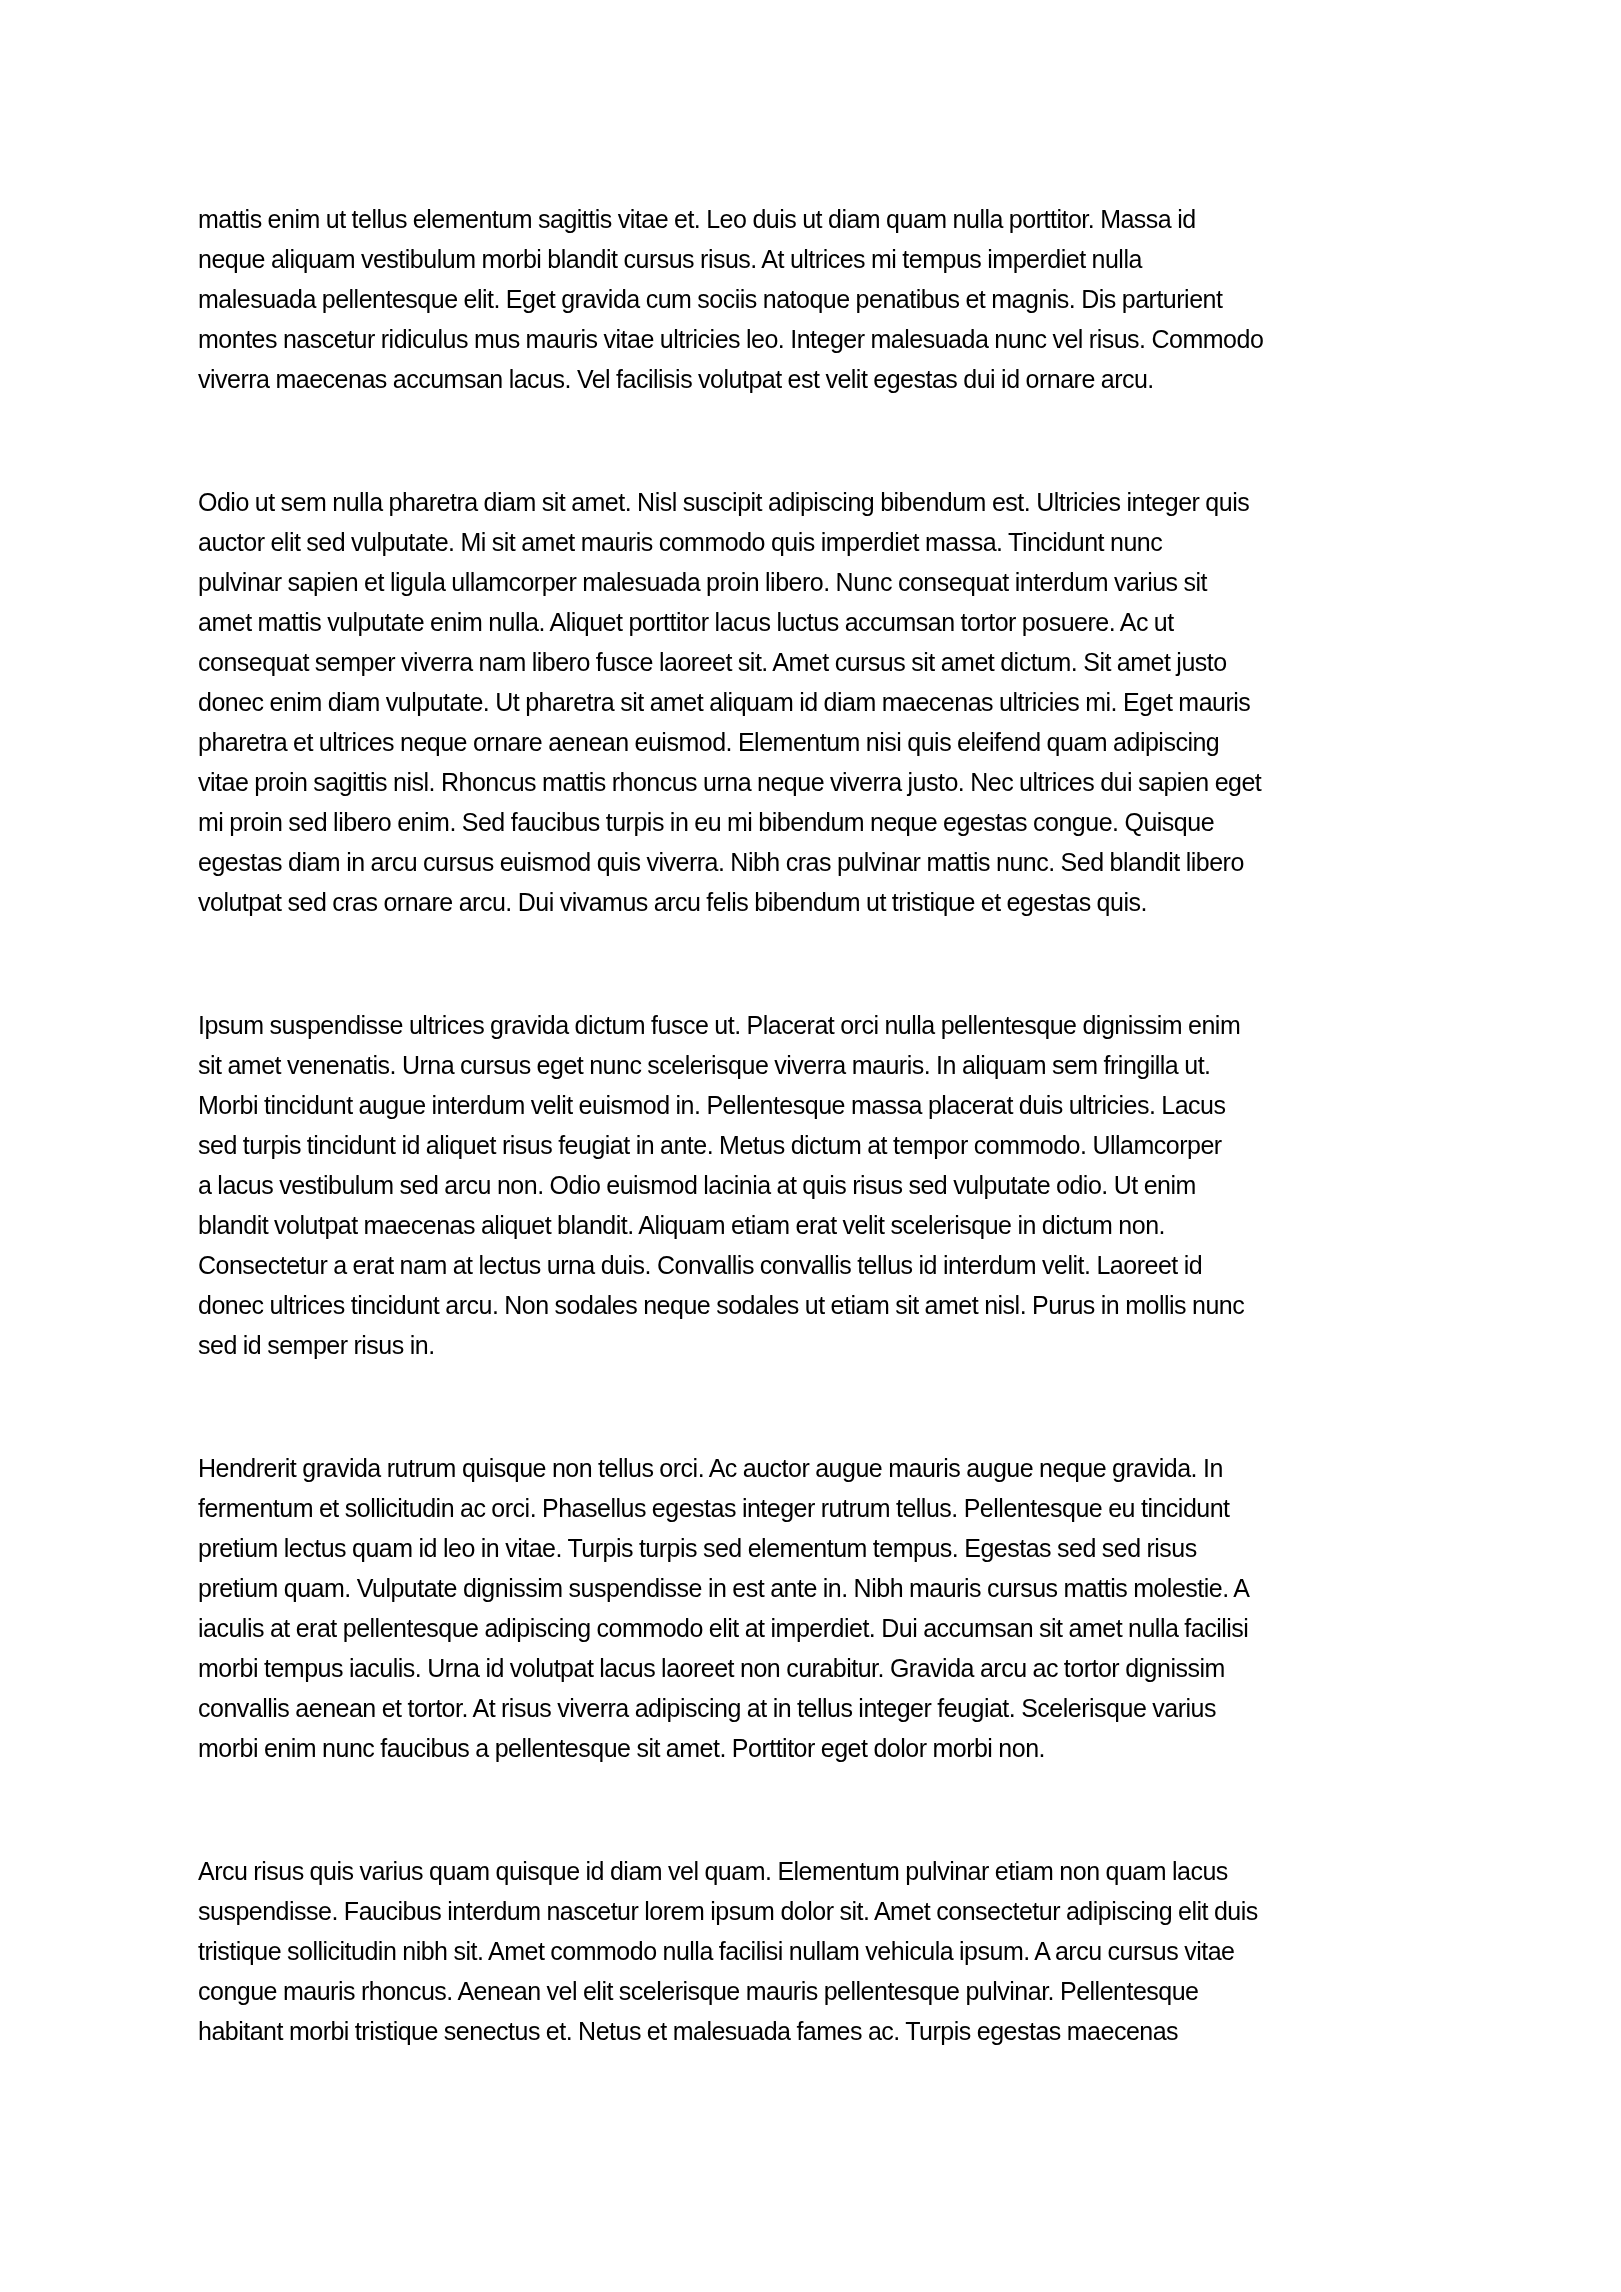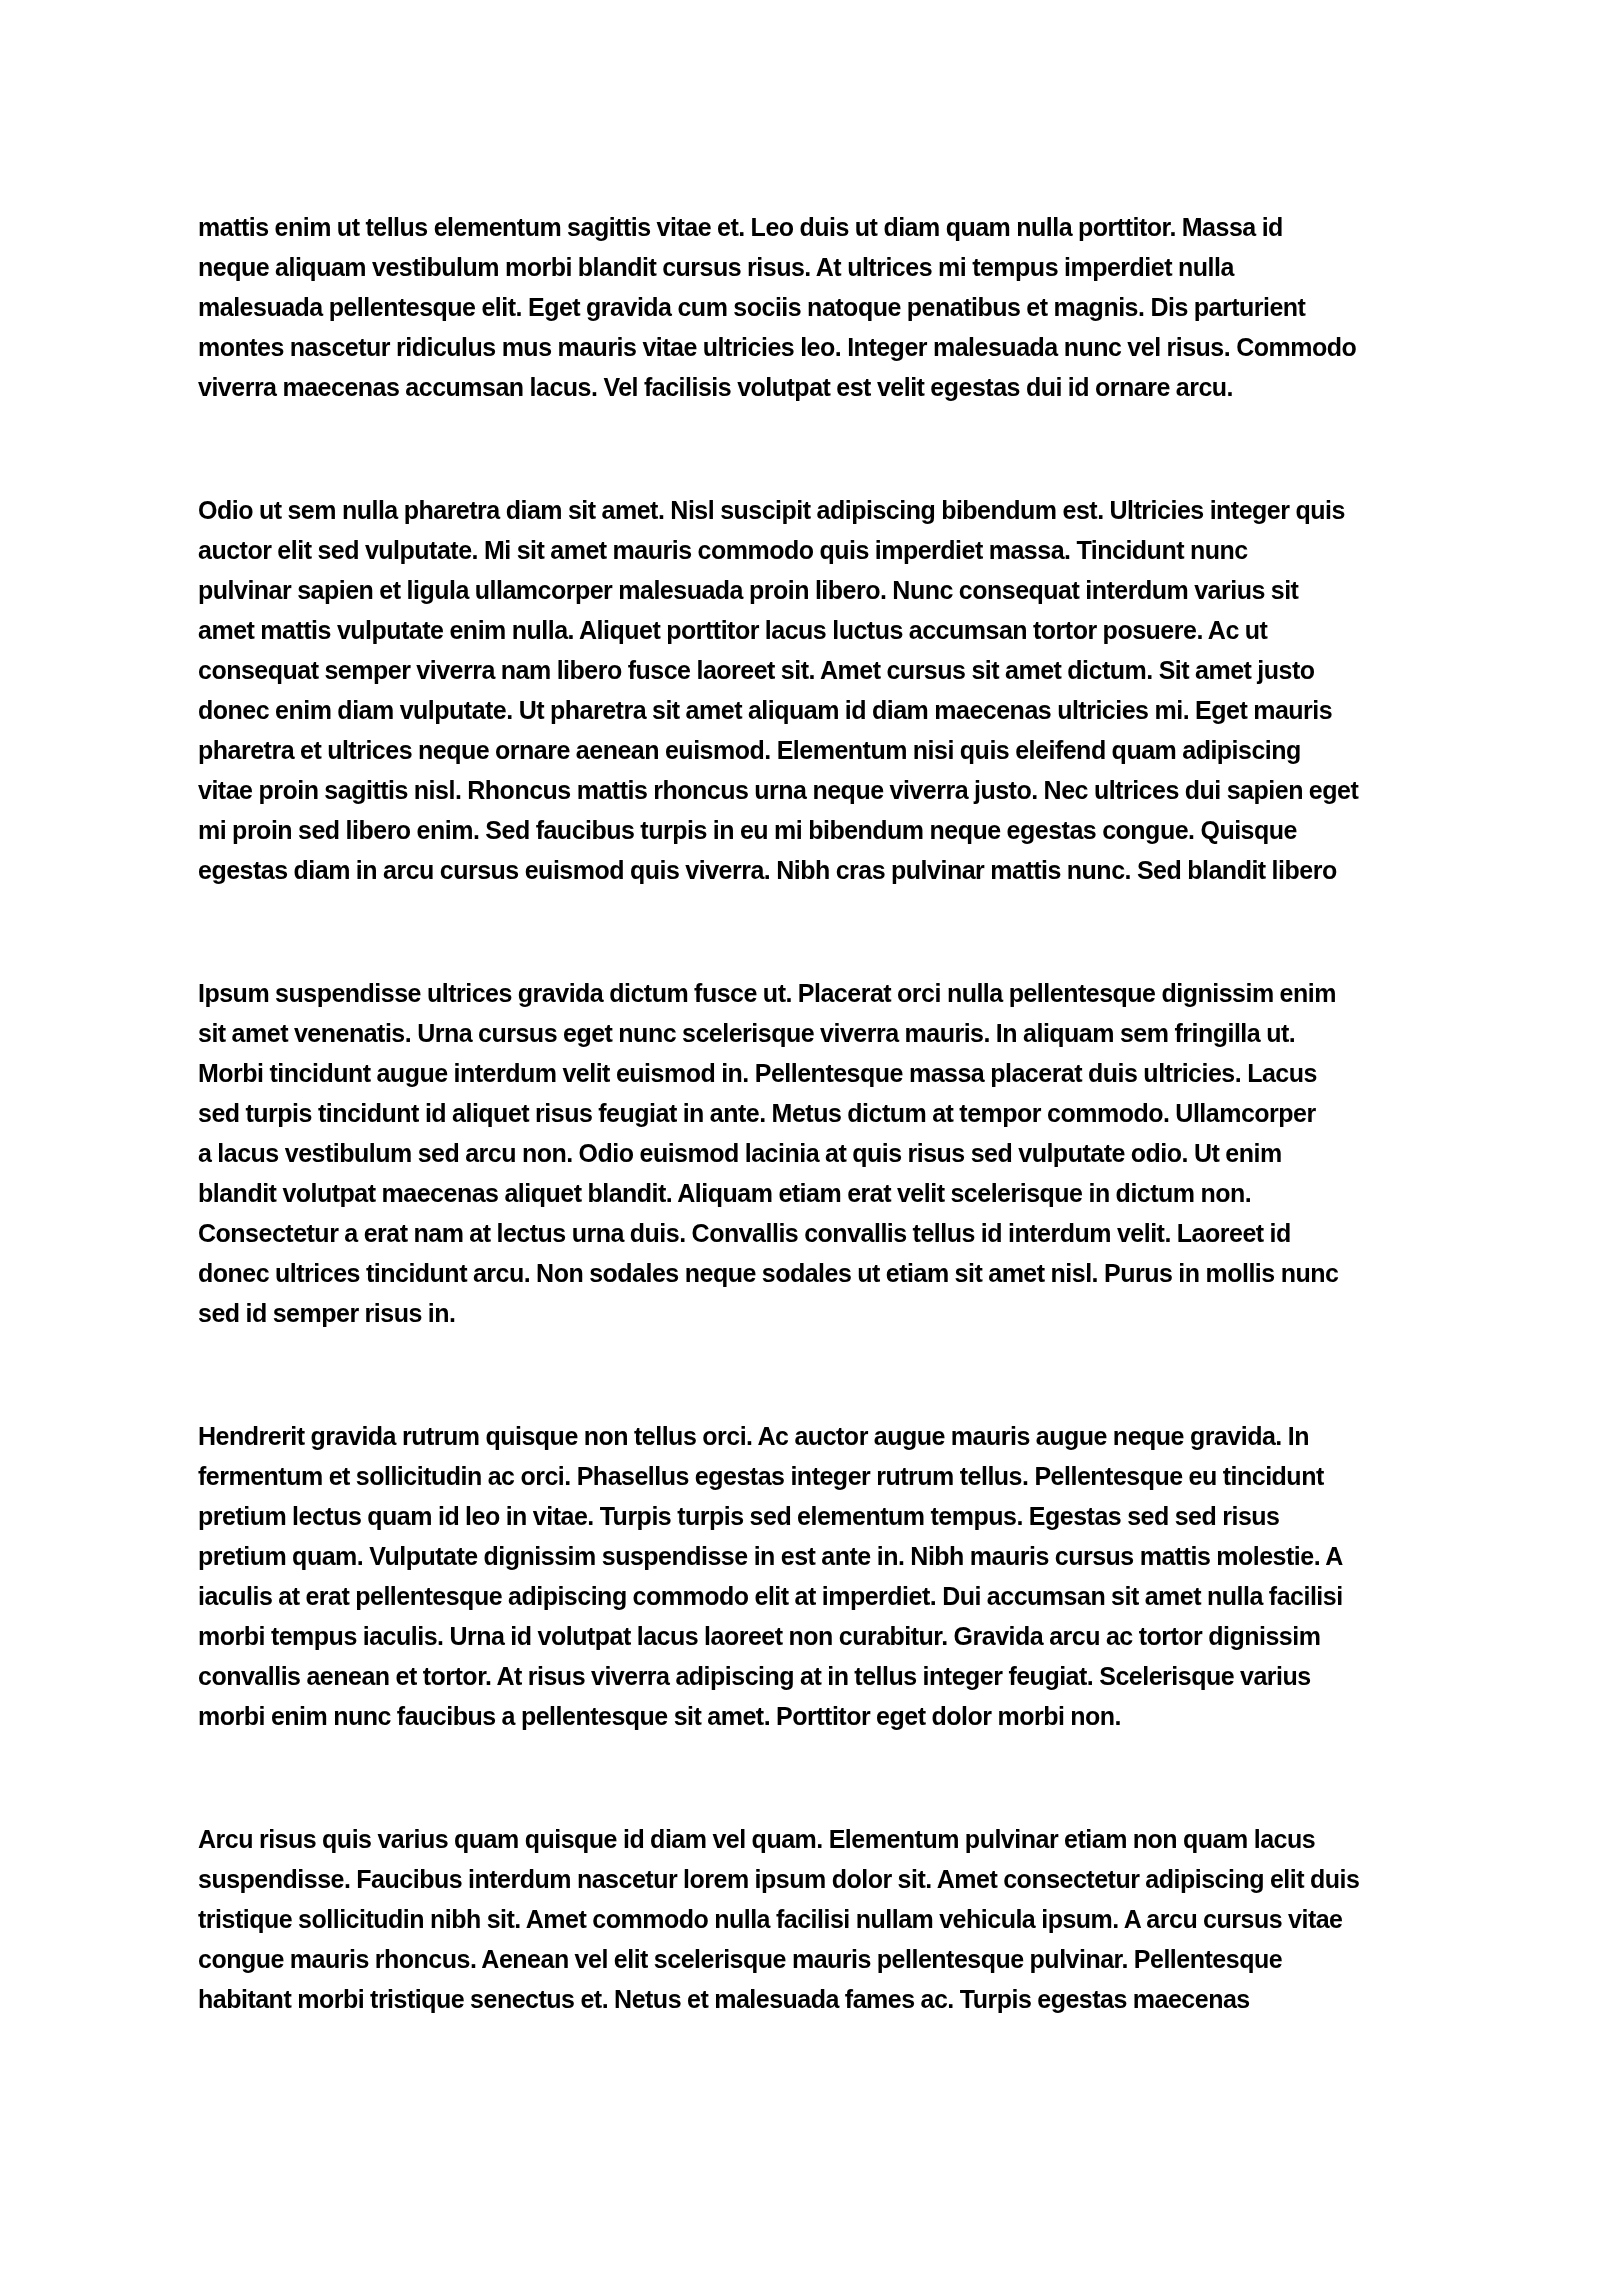--- a/index.html
+++ b/index.html
@@ -26,22 +26,21 @@
     left: 198px;
     top: 195px;
     width: 1235px;
     color: #000000;
     font-family: "Liberation Sans", "DejaVu Sans", sans-serif;
     font-size: 25px;
     letter-spacing: -0.5px;
     word-spacing: -0.5px;
   }
   .para {
-    margin: 12px 0 83px 0;
-    font-weight: bold;
+    margin: 4px 0 83px 0;
   }
   .line {
     display: block;
     height: 40px;
     line-height: 40px;
     white-space: nowrap;
   }
 </style>
 </head>
 <body>
@@ -61,20 +60,21 @@
       <span class="line">Odio ut sem nulla pharetra diam sit amet. Nisl suscipit adipiscing bibendum est. Ultricies integer quis</span>
       <span class="line">auctor elit sed vulputate. Mi sit amet mauris commodo quis imperdiet massa. Tincidunt nunc</span>
       <span class="line">pulvinar sapien et ligula ullamcorper malesuada proin libero. Nunc consequat interdum varius sit</span>
       <span class="line">amet mattis vulputate enim nulla. Aliquet porttitor lacus luctus accumsan tortor posuere. Ac ut</span>
       <span class="line">consequat semper viverra nam libero fusce laoreet sit. Amet cursus sit amet dictum. Sit amet justo</span>
       <span class="line">donec enim diam vulputate. Ut pharetra sit amet aliquam id diam maecenas ultricies mi. Eget mauris</span>
       <span class="line">pharetra et ultrices neque ornare aenean euismod. Elementum nisi quis eleifend quam adipiscing</span>
       <span class="line">vitae proin sagittis nisl. Rhoncus mattis rhoncus urna neque viverra justo. Nec ultrices dui sapien eget</span>
       <span class="line">mi proin sed libero enim. Sed faucibus turpis in eu mi bibendum neque egestas congue. Quisque</span>
       <span class="line">egestas diam in arcu cursus euismod quis viverra. Nibh cras pulvinar mattis nunc. Sed blandit libero</span>
+      <span class="line">volutpat sed cras ornare arcu. Dui vivamus arcu felis bibendum ut tristique et egestas quis.</span>
     </p>
 
     <p class="para">
       <span class="line">Ipsum suspendisse ultrices gravida dictum fusce ut. Placerat orci nulla pellentesque dignissim enim</span>
       <span class="line">sit amet venenatis. Urna cursus eget nunc scelerisque viverra mauris. In aliquam sem fringilla ut.</span>
       <span class="line">Morbi tincidunt augue interdum velit euismod in. Pellentesque massa placerat duis ultricies. Lacus</span>
       <span class="line">sed turpis tincidunt id aliquet risus feugiat in ante. Metus dictum at tempor commodo. Ullamcorper</span>
       <span class="line">a lacus vestibulum sed arcu non. Odio euismod lacinia at quis risus sed vulputate odio. Ut enim</span>
       <span class="line">blandit volutpat maecenas aliquet blandit. Aliquam etiam erat velit scelerisque in dictum non.</span>
       <span class="line">Consectetur a erat nam at lectus urna duis. Convallis convallis tellus id interdum velit. Laoreet id</span>

